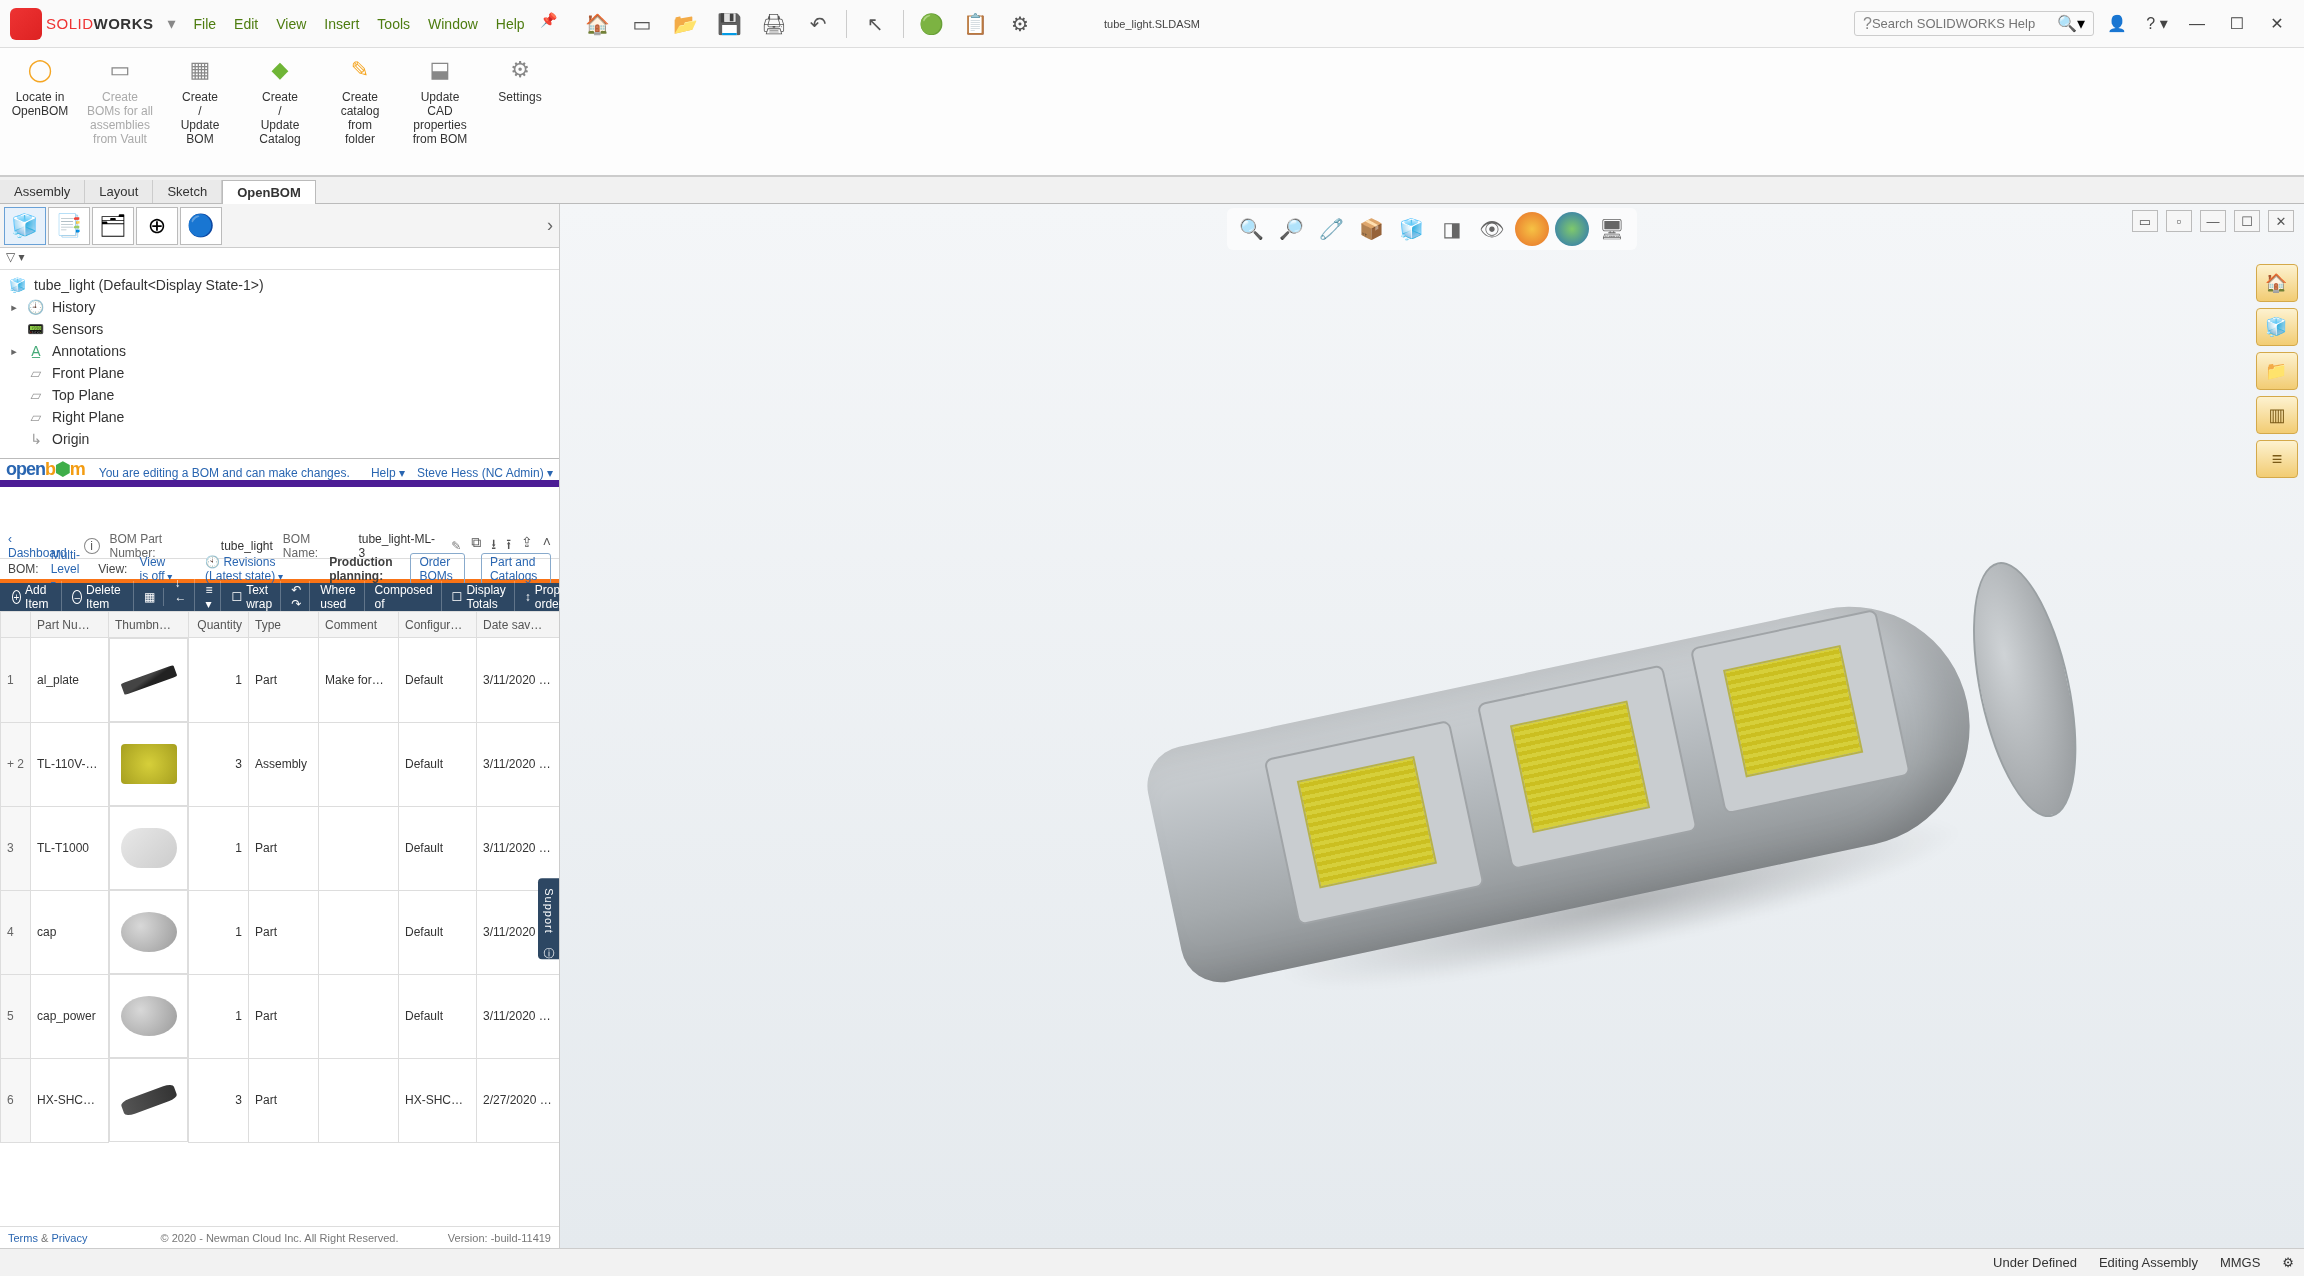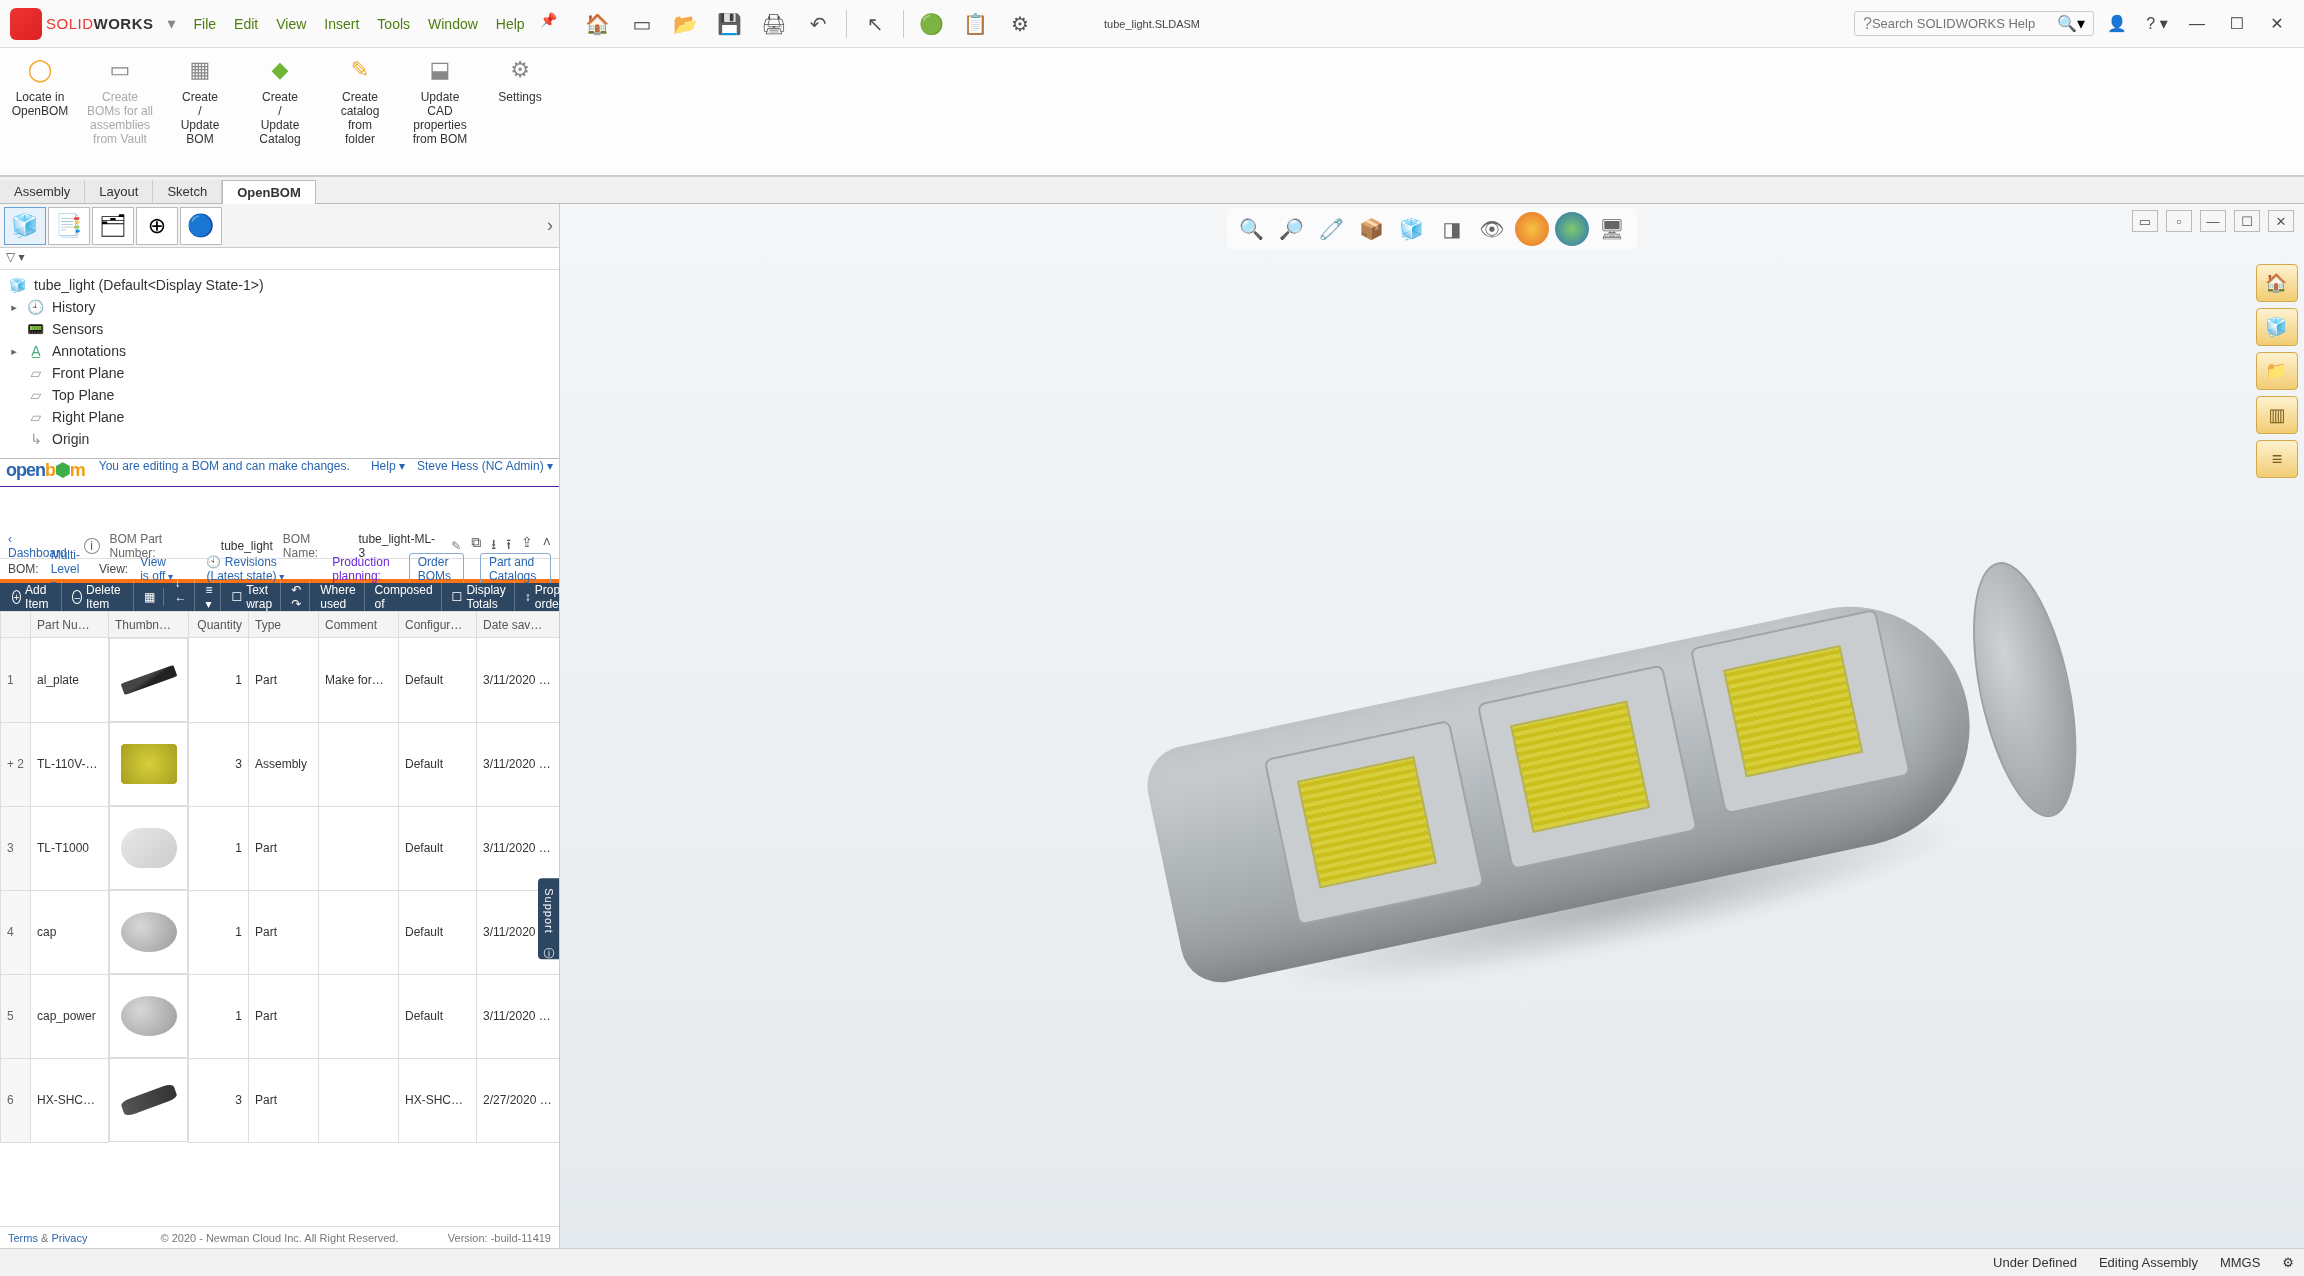--- a/index.html
+++ b/index.html
@@ -53,35 +53,35 @@
     .fm-tree{ flex: 0 0 auto; padding:4px 4px 8px 8px; font-size:14px; color:#333; background:#fff;}
     .tree-row{ display:flex; align-items:center; gap:6px; padding:3px 0;}
     .tree-row .tw{ width:12px; text-align:center; color:#666; font-size:11px;}
     .tree-row .ic{ width:20px; text-align:center;}
     .tree-root .ic{ color:#e8a020; }
     .tree-ann .ic,.tree-misc .ic{ color:#4a7; }
     .tree-plane .ic{ color:#999;}
 
     
     .obom{ flex:1; display:flex; flex-direction:column; border-top:1px solid #bbb; position:relative;}
-    .obom-hdr1{ height:28px; display:flex; align-items:flex-start; padding:0 6px; background:#fff; border-bottom:1px solid #4c1d95;}
+    .obom-hdr1{ height:28px; display:flex; align-items:flex-end; padding:0 6px; background:#fff; border-bottom:7px solid #4c1d95;}
     .obom-logo{ font-family: Arial; font-weight:bold; font-size:18px; letter-spacing:-1px;}
     .obom-logo .op{ color:#2a66b1;} .obom-logo .en{ color:#3fae49;} .obom-logo .bom{ color:#f39c12;}
     .obom-msg{ font-size:12px; color:#2a66b1; margin-left:14px;}
     .obom-hdr1-rt{ margin-left:auto; font-size:12px; color:#2a66b1; display:flex; gap:12px; align-items:center;}
     .obom-hdr2{ height:26px; display:flex; align-items:center; gap:10px; padding:0 8px; background:#fff; font-size:12px; color:#333; border-bottom:1px solid #ddd;margin-top:46px;}
     .obom-hdr2 .lbl{ color:#666;}
     .obom-hdr2 .link{ color:#2a66b1;}
     .pencil{ color:#777; font-size:12px;}
     .obom-hdr2-rt{ margin-left:auto; display:flex; gap:10px; font-size:14px; color:#555;}
     .obom-hdr3{ height:24px; display:flex; align-items:center; gap:12px; padding:0 8px; background:#fff; font-size:12px; border-bottom:4px solid #f97316;}
     .obom-hdr3 .k{ color:#444; }
     .obom-hdr3 .v{ color:#2a66b1; }
     .obom-hdr3 .dd::after{ content:" \25BE"; color:#2a66b1; font-size:10px;}
-    .pp-label{ color:#6d28d9; font-weight:normal;}
+    .pp-label{ color:#404040; font-weight:bold;}
     .pill{ border:1px solid #8ac; color:#2a66b1; padding:1px 8px; border-radius:3px; margin-left:4px;}
 
     
     .obom-tb{ height:28px; background:#34495e; background:#2d4763; display:flex; align-items:center; color:#fff; font-size:12px; gap:2px; padding:0 4px;}
     .obom-tb .btn{ display:flex; align-items:center; gap:4px; padding:2px 8px; border-right:1px solid rgba(255,255,255,.25);}
     .obom-tb .btn .cir{ width:14px;height:14px;border:1.5px solid #fff; border-radius:50%; display:flex;align-items:center;justify-content:center; font-size:10px;}
     .obom-tb .sp{ flex:1;}
     .obom-tb .search{ display:flex; align-items:center; gap:6px; padding:0 8px;}
 
     

